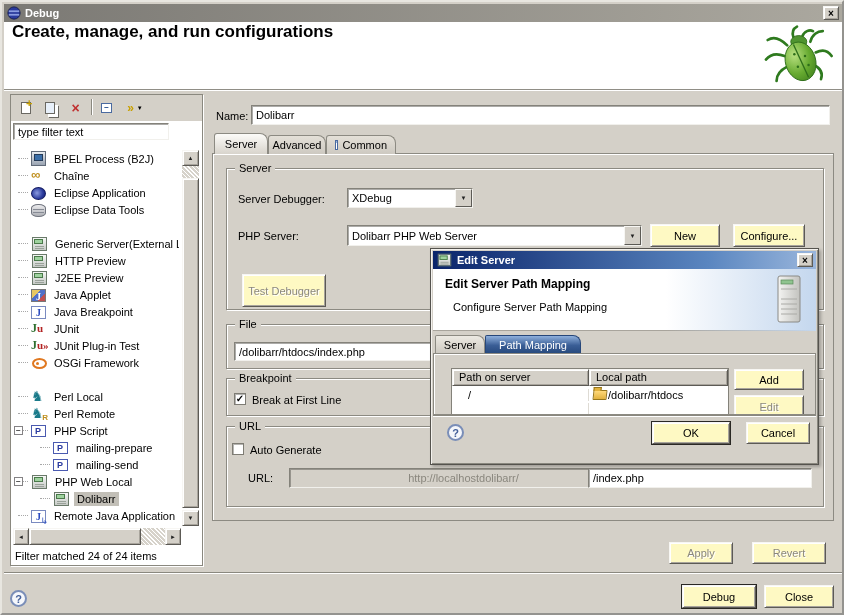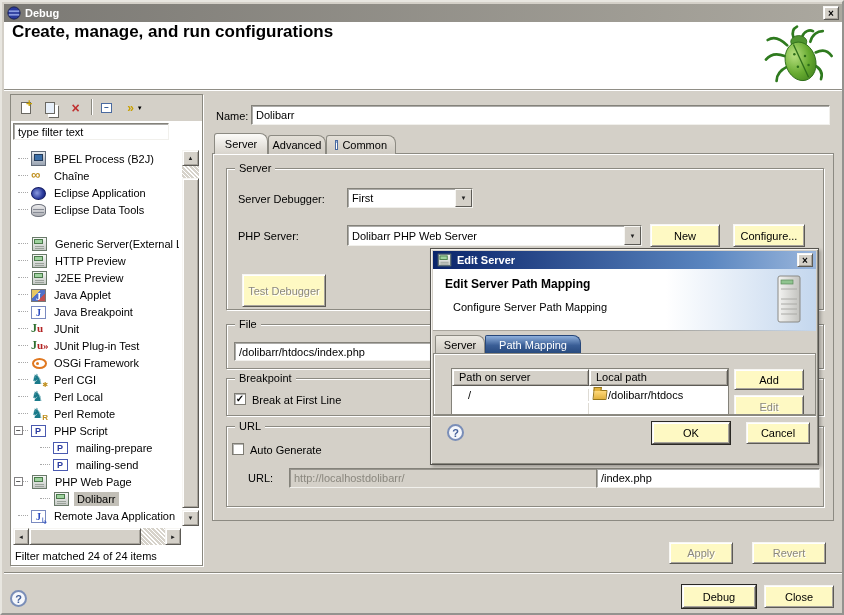--- a/index.html
+++ b/index.html
@@ -196,24 +196,20 @@
           <span class="tlabel">JUnit</span>
         </div>
       <div class="trow" style="top:189px">
           <i class="ic i-junitp"></i>
           <span class="tlabel">JUnit Plug-in Test</span>
         </div>
       <div class="trow" style="top:206px">
           <i class="ic i-osgi"></i>
           <span class="tlabel">OSGi Framework</span>
         </div>
-      <div class="trow" style="top:223px">
-          <i class="ic i-perl i-perlc"></i>
-          <span class="tlabel">Perl CGI</span>
-        </div>
       <div class="trow" style="top:240px">
           <i class="ic i-perl"></i>
           <span class="tlabel">Perl Local</span>
         </div>
       <div class="trow" style="top:257px">
           <i class="ic i-perl i-perlr"></i>
           <span class="tlabel">Perl Remote</span>
         </div>
       <div class="trow" style="top:274px">
           <span class="exp">−</span>
@@ -224,21 +220,21 @@
           <i class="ic i-php"></i>
           <span class="tlabel">mailing-prepare</span>
         </div>
       <div class="trow lvl1" style="top:308px">
           <i class="ic i-php"></i>
           <span class="tlabel">mailing-send</span>
         </div>
       <div class="trow" style="top:325px">
           <span class="exp">−</span>
           <i class="ic i-srv"></i>
-          <span class="tlabel">PHP Web Page</span>
+          <span class="tlabel">PHP Web Local</span>
         </div>
       <div class="trow lvl1" style="top:342px">
           <i class="ic i-srv"></i>
           <span class="tlabel sel">Dolibarr</span>
         </div>
       <div class="trow" style="top:359px">
           <i class="ic i-rjava"></i>
           <span class="tlabel">Remote Java Application</span>
         </div>
     </div>
@@ -274,21 +270,21 @@
     <span>Common</span>
   </div>
 
   <div class="abs panelbox" style="left:210px;top:151px;width:622px;height:368px"></div>
 
   <div class="abs group" style="left:224px;top:166px;width:598px;height:142px">
     <span class="legend">Server</span>
   </div>
   <div class="abs" style="left:236px;top:191px">Server Debugger:</div>
   <div class="combo" style="left:345px;top:186px;width:126px;height:20px">
-    <span class="ctext">First</span>
+    <span class="ctext">XDebug</span>
     <span class="cbtn">▼</span>
   </div>
   <div class="abs" style="left:236px;top:228px">PHP Server:</div>
   <div class="combo" style="left:345px;top:223px;width:295px;height:21px">
     <span class="ctext">Dolibarr PHP Web Server</span>
     <span class="cbtn">▼</span>
   </div>
   <div class="abs btn" style="left:648px;top:222px;width:70px;height:23px">
       <span>New</span>
     </div>
@@ -311,22 +307,22 @@
       <span>✓</span>
     </span>
   <div class="abs" style="left:250px;top:392px">Break at First Line</div>
 
   <div class="abs group" style="left:224px;top:424px;width:598px;height:81px">
     <span class="legend">URL</span>
   </div>
   <span class="abs cb" style="left:230px;top:441px"></span>
   <div class="abs" style="left:248px;top:442px">Auto Generate</div>
   <div class="abs" style="left:246px;top:470px">URL:</div>
-  <input class="abs field" style="left: 287px; top: 466px; width: 349px; height: 20px;" disabled="" value="http://localhostdolibarr/">
-  <input class="abs field" style="left: 586px; top: 466px; width: 224px; height: 20px; margin-left: 8px;" readonly="" value="/index.php">
+  <input class="abs field" style="left: 287px; top: 466px; width: 349px; height: 20px; text-align: center;" disabled="" value="http://localhostdolibarr/">
+  <input class="abs field" style="left: 586px; top: 466px; width: 224px; height: 20px;" readonly="" value="/index.php">
 
   <div class="abs btn disabled" style="left:667px;top:540px;width:64px;height:22px">
       <span>Apply</span>
     </div>
   <div class="abs btn disabled" style="left:750px;top:540px;width:74px;height:22px">
       <span>Revert</span>
     </div>
 
   <div class="abs" style="left:2px;top:570px;width:838px;height:1px;background:#8a887f;box-shadow:0 1px 0 #fff"></div>
   <span class="abs helpc" style="left:8px;top:588px">?</span>

